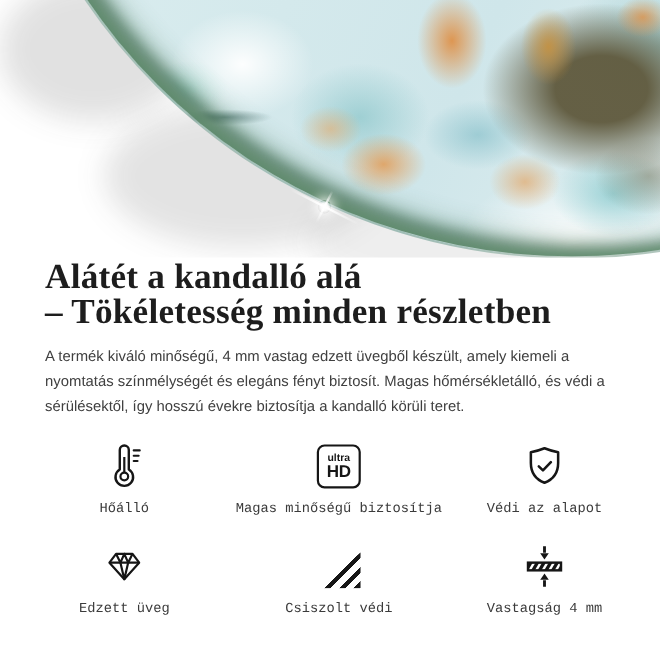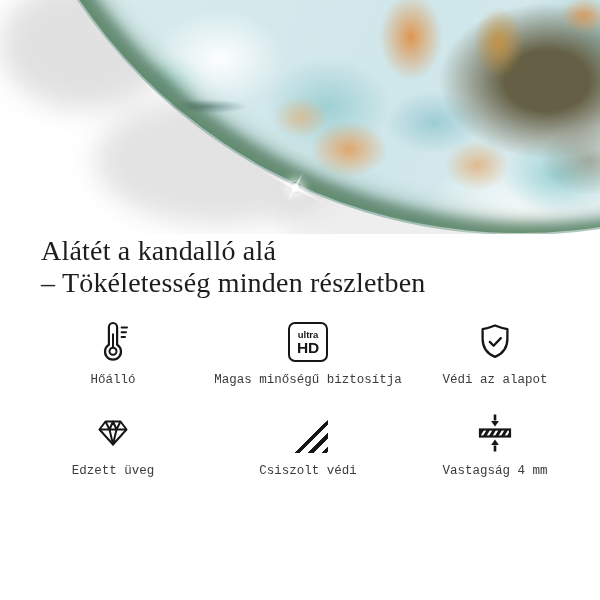--- a/index.html
+++ b/index.html
@@ -63,22 +63,22 @@
   }
   .glint .core{
     position:absolute;left:31px;top:24px;width:12px;height:12px;border-radius:50%;
     background:radial-gradient(circle,#ffffff 0%,rgba(255,255,255,.85) 40%,rgba(255,255,255,0) 72%);
     box-shadow:0 0 10px 3px rgba(255,255,255,.85);
   }
 
   
   .content{padding:1px 41px 0 41px;}
   h1{
-    margin:0;font-family:"Liberation Serif", serif;font-weight:400;
-    font-size:28px;line-height:32px;color:#1d1d1d;letter-spacing:.2px;
+    margin:0;font-family:"Liberation Serif", serif;font-weight:700;
+    font-size:32px;line-height:32px;color:#1d1d1d;letter-spacing:.2px;
   }
   .desc{
     margin:13px 0 0 0;width:532px;
     font-size:13.5px;line-height:23px;color:#404040;
   }
 
   
   .features{
     display:grid;grid-template-columns:216px 174px 200px;row-gap:24px;
     padding-left:5px;margin-top:21px;
@@ -115,20 +115,21 @@
     <div class="glint">
         <div class="core"></div>
       </div>
   </div>
 
   <div class="content">
     <h1>
       <span>Alátét a kandalló alá</span><br>
       <span>– Tökéletesség minden részletben</span>
     </h1>
+    <p class="desc">A termék kiváló minőségű, 4 mm vastag edzett üvegből készült, amely kiemeli a nyomtatás színmélységét és elegáns fényt biztosít. Magas hőmérsékletálló, és védi a sérülésektől, így hosszú évekre biztosítja a kandalló körüli teret.</p>
   </div>
 
   <div class="features">
 
     <div class="feature">
       <div class="ficon">
         <svg width="40" height="42" viewBox="0 0 40 42" fill="none" stroke="#161616">
           <path d="M15.9 7.1 a4.1 4.1 0 0 1 8.2 0 V24.8 a8 8 0 1 1 -8.2 0 Z" stroke-width="2.2" stroke-linejoin="round"></path>
           <line x1="20" y1="13.5" x2="20" y2="27.6" stroke-width="2"></line>
           <circle cx="20" cy="31.2" r="3.5" stroke-width="2"></circle>

